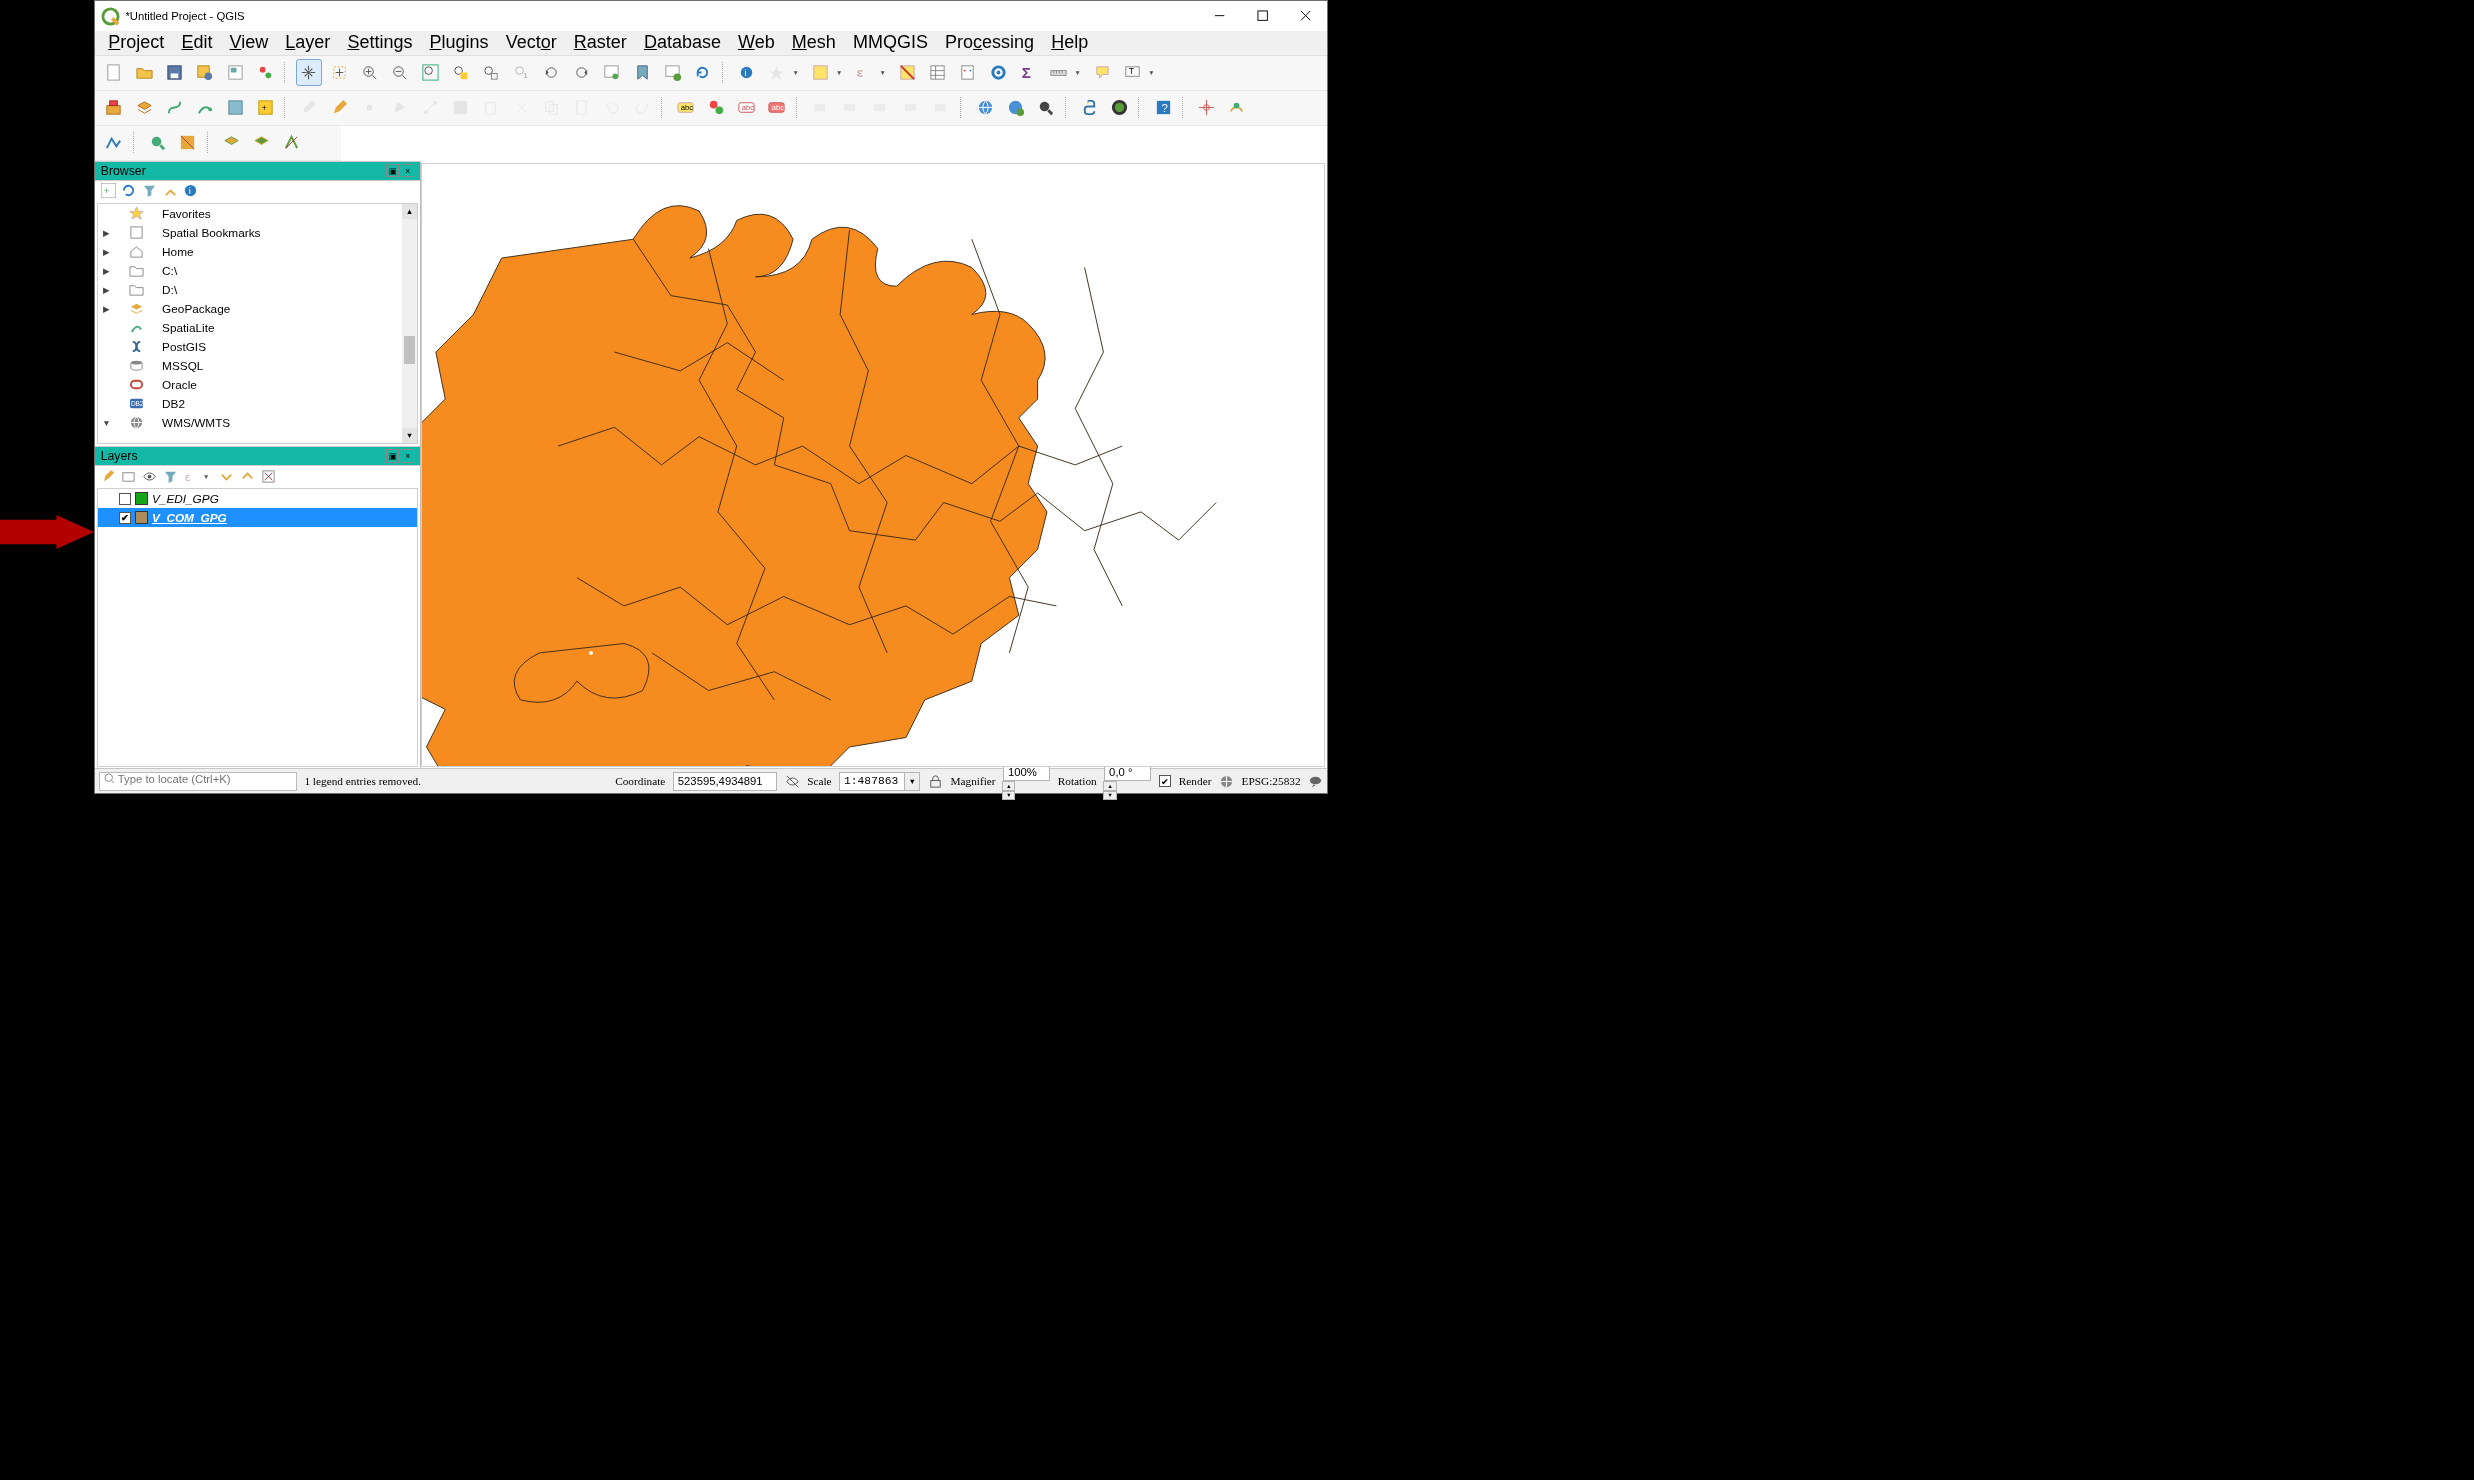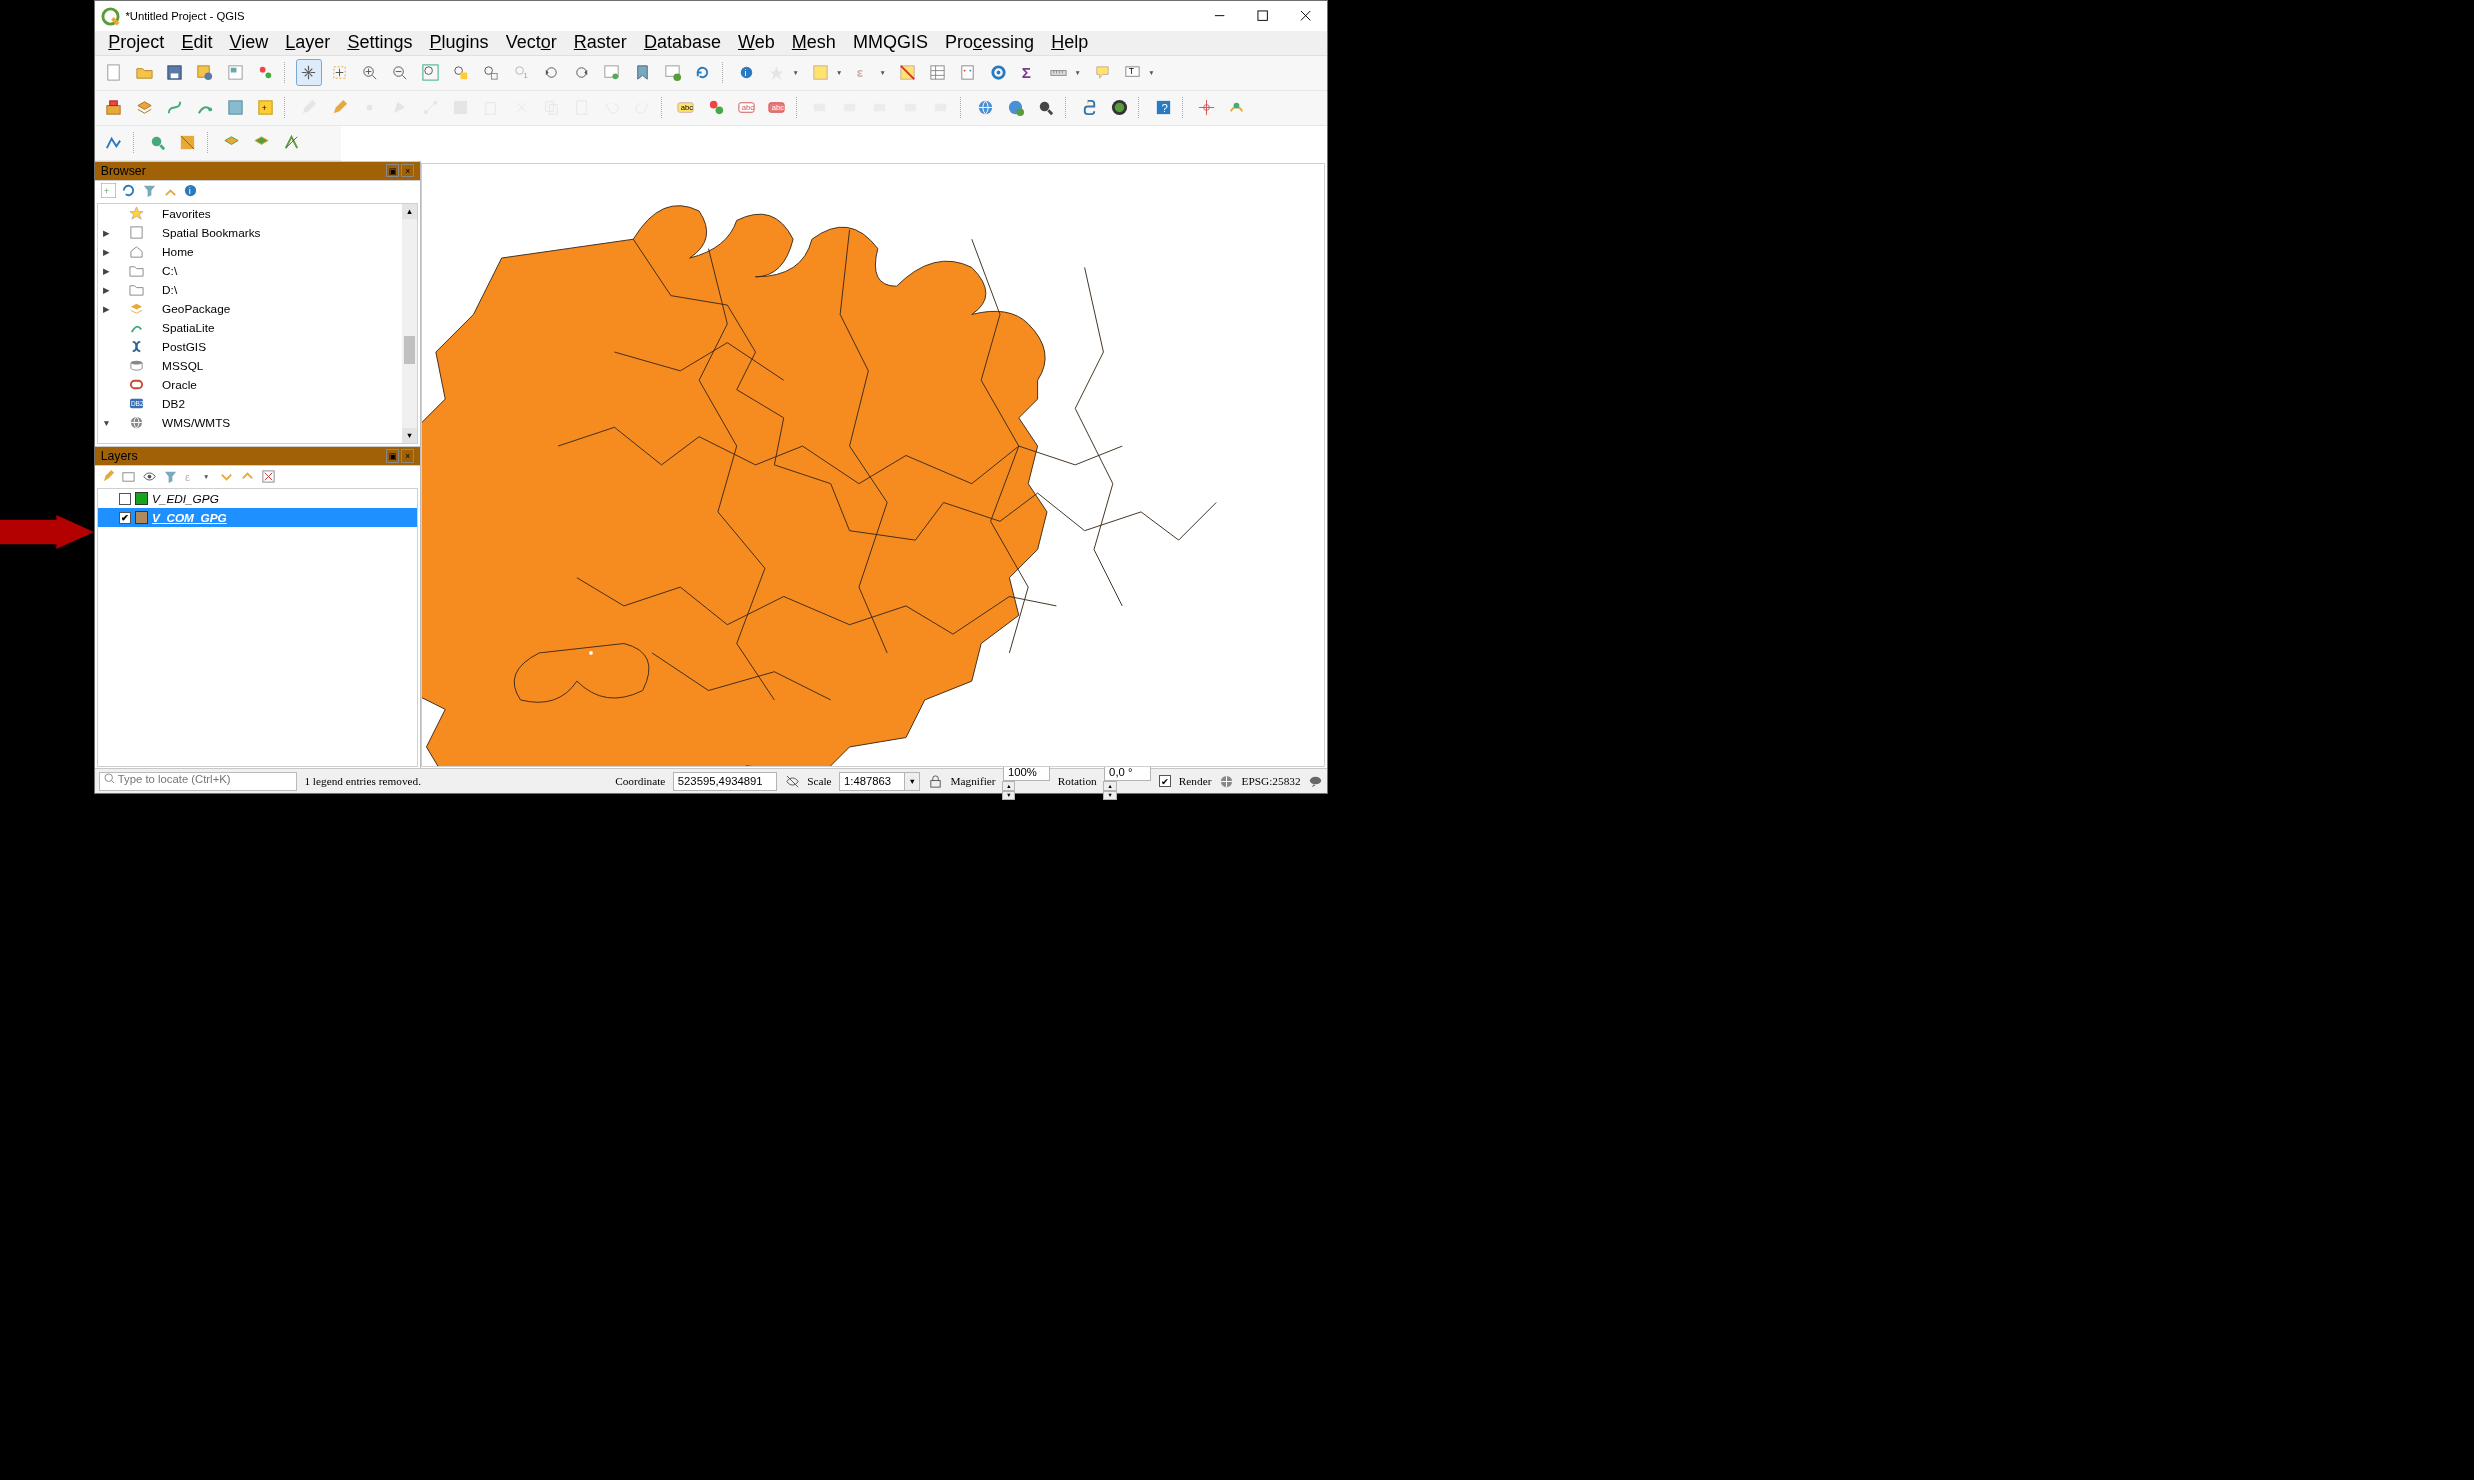--- a/index.html
+++ b/index.html
@@ -15,21 +15,21 @@
 .menubar { height: 24.6px; background: #f0f0f0; display: flex; align-items: center; padding-left: 5.7px; gap: 1.9px; border-bottom: 0.9px solid #e0e0e0; }
 .menu-item { font-size: 18px; padding: 1.9px 7.6px; color: #000; }
 .menu-item u { text-decoration: underline; }
 .toolbar { display: flex; align-items: center; padding: 3.8px 5.7px; gap: 3.8px; border-bottom: 0.9px solid #e8e8e8; background: #f7f7f7; flex-wrap: wrap; }
 .tb-btn { width: 26.5px; height: 26.5px; display: flex; align-items: center; justify-content: center; border: 0.9px solid transparent; border-radius: 2.8px; }
 .tb-btn.active { border: 0.9px solid #7aa7d6; background: #dcecfb; }
 .sep { width: 5.7px; height: 21px; border-left: 0.9px dotted #aaa; margin: 0 1.9px; }
 .drop { width: 9.4px; font-size: 7.6px; color: #555; }
 .content { flex: 1; display: flex; min-height: 0; }
 .panels { width: 326px; display: flex; flex-direction: column; border-right: 0.9px solid #bbb; }
-.panel-header { background: #a16207; border-top: 0.9px solid #ccc; border-bottom: 0.9px solid #ccc; padding: 1.9px 5.7px; font-size: 12.3px; display: flex; align-items: center; justify-content: flex-end; }
+.panel-header { background: #14b8a6; border-top: 0.9px solid #ccc; border-bottom: 0.9px solid #ccc; padding: 1.9px 5.7px; font-size: 12.3px; display: flex; align-items: center; justify-content: flex-end; }
 .panel-header .sp { margin-left: auto; display: flex; gap: 1.9px; }
 .panel-header .pb { width: 13.2px; height: 13.2px; border: 0.9px solid #888; font-size: 8.5px; display: flex; align-items: center; justify-content: center; }
 .panel-toolbar { display: flex; gap: 5.7px; align-items: center; padding: 2.8px 5.7px; }
 .panel-toolbar .pt-icn { width: 15px; height: 15px; }
 .browser-tree { flex: 0 0 auto; height: 241px; overflow-y: auto; border: 0.9px solid #cfcfcf; margin: 1.9px; position: relative; font-size: 11.8px; background: #fff; }
 .tree-row { display: flex; align-items: center; padding: 0.9px 3.8px; height: 19px; gap: 18px; }
 .tree-row .exp { width: 9.4px; font-size: 8.5px; color: #444; text-align: center; }
 .tree-row .ticon { width: 15px; height: 15px; }
 .scrollbar-v { position: absolute; right: 0; top: 0; width: 15px; bottom: 0; background: #f0f0f0; }
 .scrollbar-v .up, .scrollbar-v .dn { height: 15px; background: #e4e4e4; font-size: 7.6px; display: flex; align-items: center; justify-content: center; }
@@ -765,21 +765,21 @@
       <span class="st-label">1 legend entries removed.</span>
       <span style="flex:1"></span>
       <span class="st-label">Coordinate</span>
       <input class="st-input" style="width: 104px;" value="523595,4934891">
       <svg class="sp-icn" viewBox="0 0 16 16" width="15" height="15">
           <path d="M2 8c3-5 9-5 12 0-3 5-9 5-12 0z" fill="none" stroke="#555"></path>
           <line x1="2" y1="2" x2="14" y2="14" stroke="#555"></line>
         </svg>
       <span class="st-label">Scale</span>
       <div class="combo">
-        <input class="st-input" style="width: 66px;" value="1:487863">
+        <input class="st-input" style="width: 66px; font-family: Liberation Mono, monospace;" value="1:487863">
         <div class="dd">▼</div>
       </div>
       <svg class="sp-icn" viewBox="0 0 16 16" width="15" height="15">
           <rect x="3" y="7" width="10" height="7" fill="none" stroke="#555"></rect>
           <path d="M5 7V5a3 3 0 0 1 6 0v2" fill="none" stroke="#555"></path>
         </svg>
       <span class="st-label">Magnifier</span>
       <div class="spin">
         <input class="st-input" style="width: 47px;" value="100%">
         <div class="btns">

